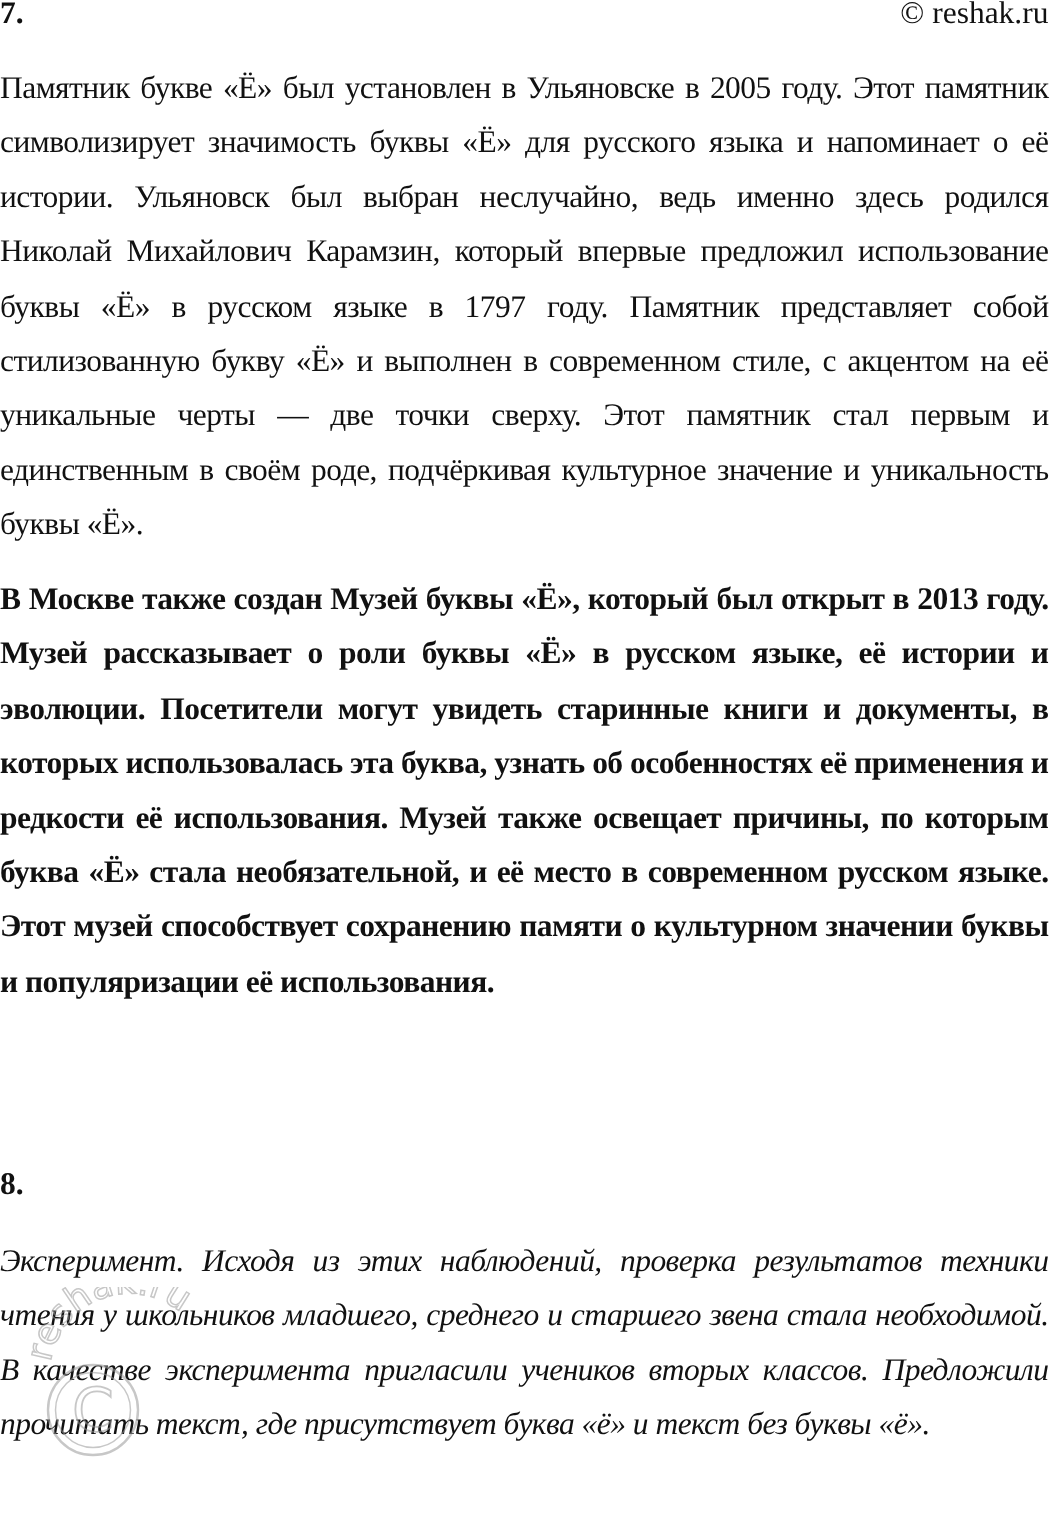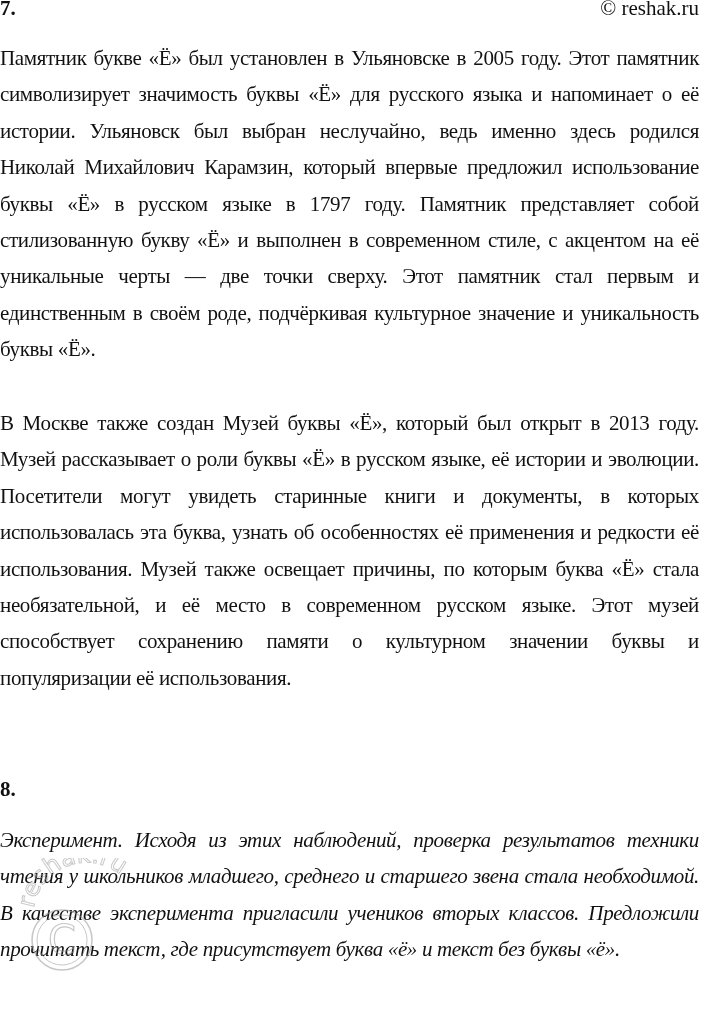--- a/index.html
+++ b/index.html
@@ -49,21 +49,21 @@
     width: 699px;
     margin: 0;
     font-size: 21px;
     line-height: 36.4px;
     text-align: justify;
     text-align-last: left;
     letter-spacing: -0.35px;
     word-spacing: 0px;
   }
   #p1 { top: 40px; }
-  #p2 { top: 405px; }
+  #p2 { top: 381px; font-weight: bold; }
   .section-number {
     position: absolute;
     left: 0;
     top: 774px;
     font-weight: bold;
     font-size: 21px;
     line-height: 30px;
   }
   #p3 { top: 822px; font-style: italic; }
 

